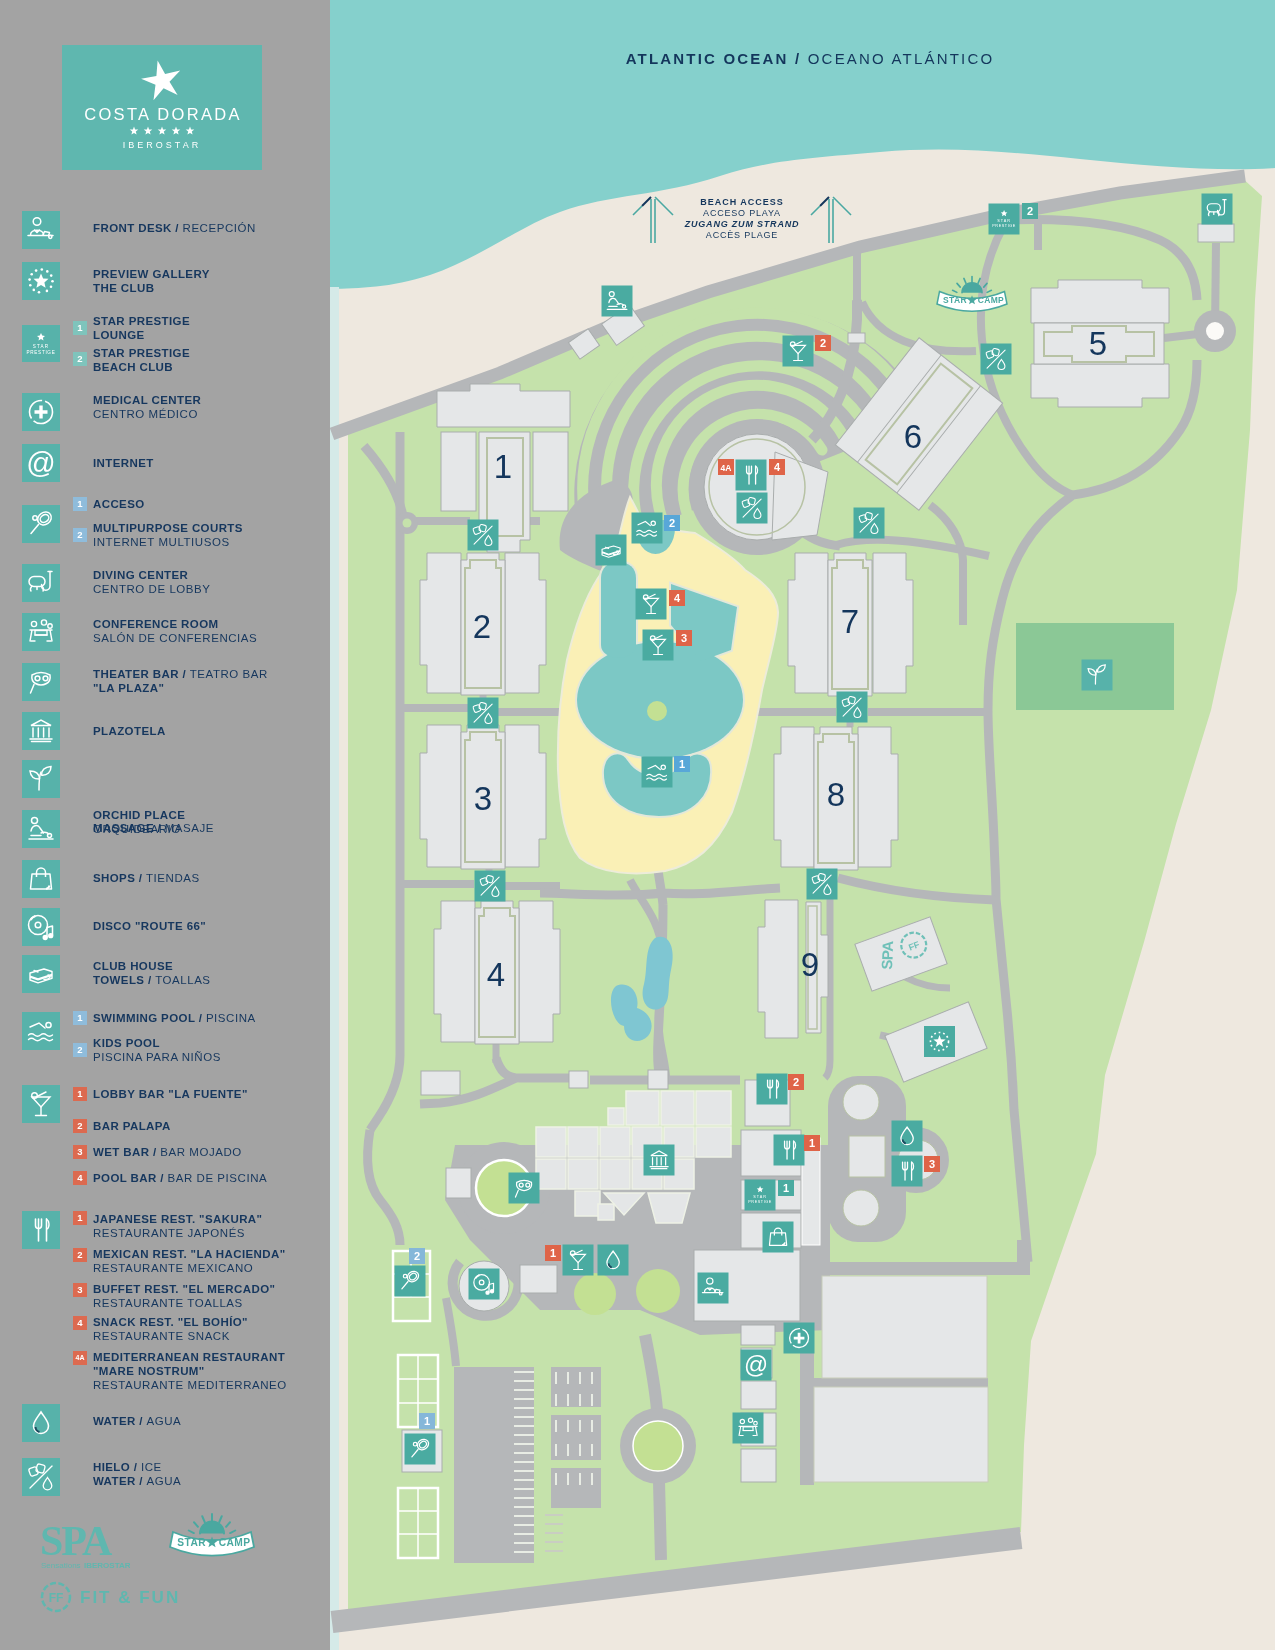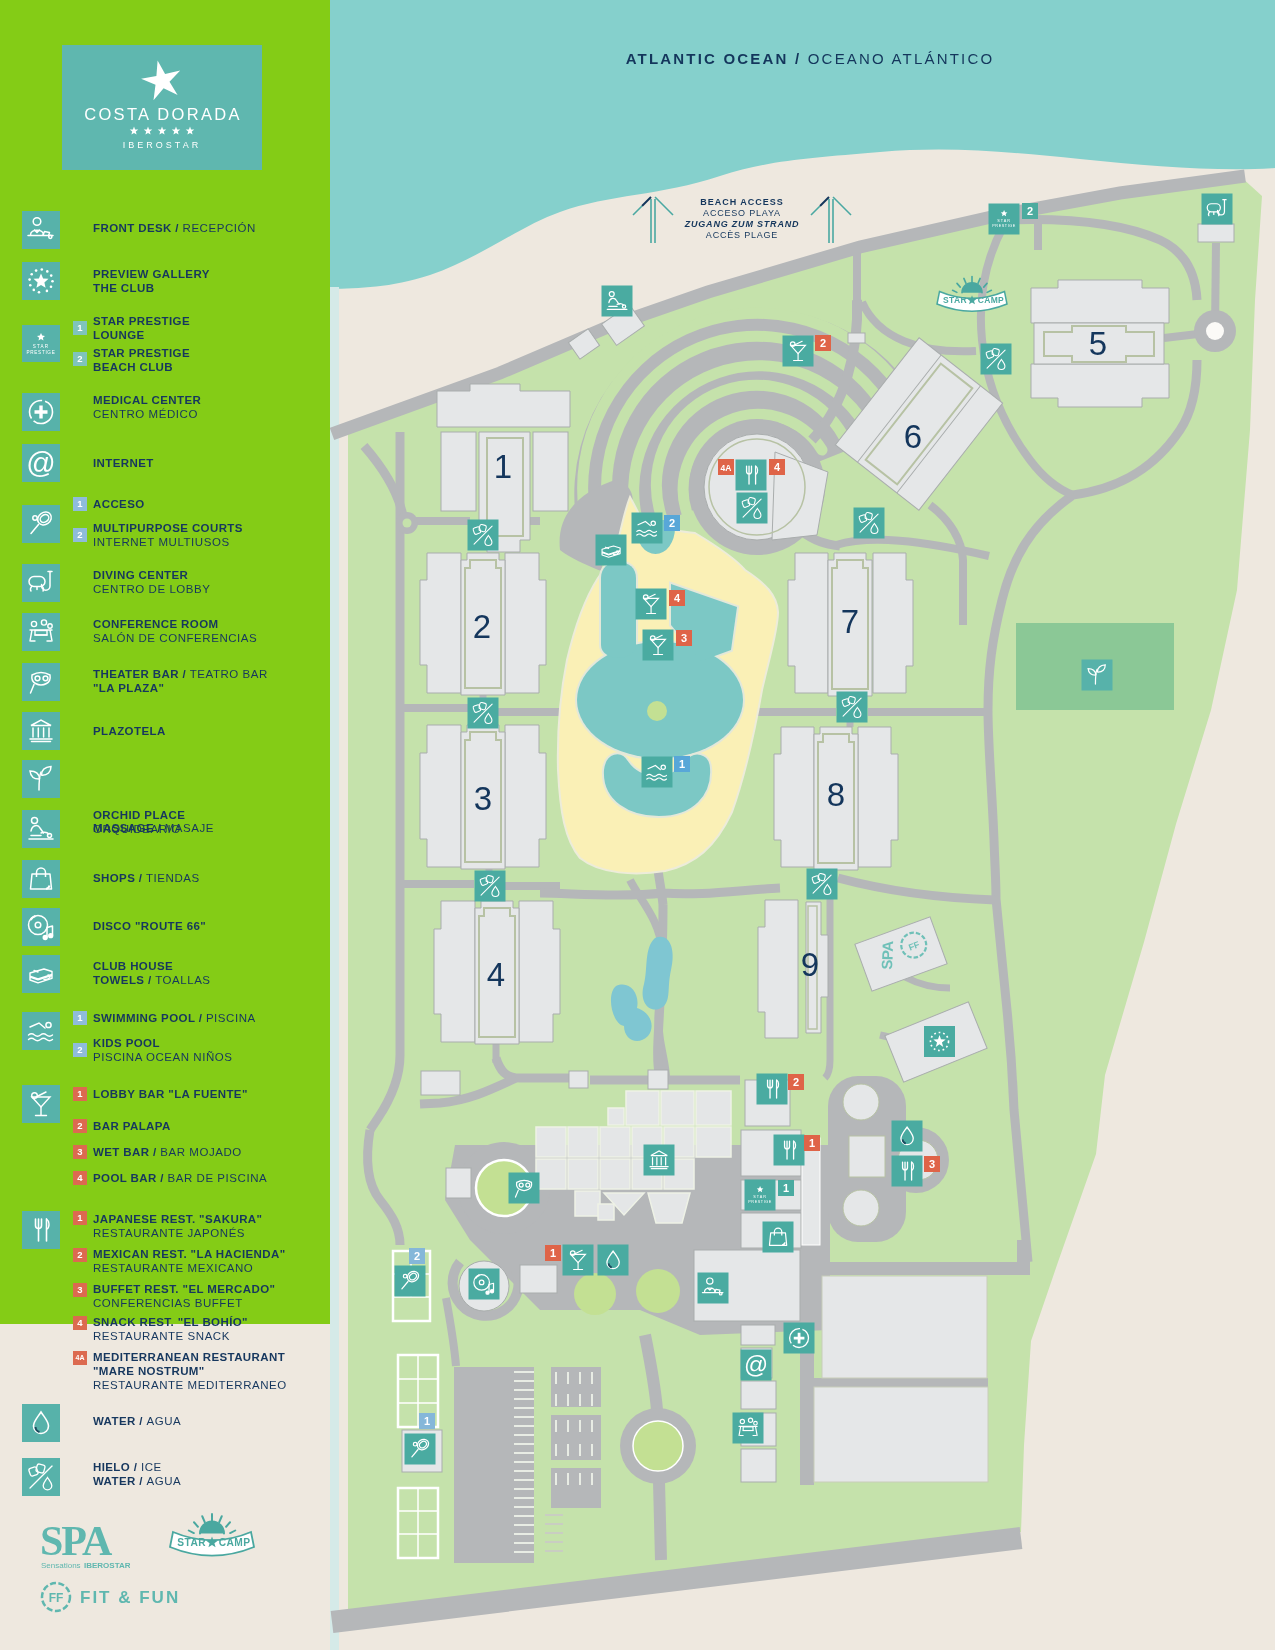--- a/index.html
+++ b/index.html
@@ -1,17 +1,17 @@
 <!DOCTYPE html>
 <html><head>
 <meta charset="utf-8">
 <style>
   html,body{margin:0;padding:0;}
   body{width:1275px;height:1650px;position:relative;font-family:"Liberation Sans",sans-serif;background:#eee8df;overflow:hidden;}
-  .sidebar{position:absolute;left:0;top:0;width:330px;height:1324px;background:#84cc16;}
+  .sidebar{position:absolute;left:0;top:0;width:330px;height:1650px;background:#a3a3a3;}
   .logo{position:absolute;left:62px;top:45px;width:200px;height:125px;background:#5fb7af;}
   .ib{position:absolute;left:22px;width:38px;height:38px;background:#57b2aa;}
   .bdg{position:absolute;left:73px;width:14px;height:14px;color:#fff;font-size:9.5px;font-weight:bold;text-align:center;line-height:14.5px;}
   .bb{background:#8fbcdb;} .br{background:#dc6a50;}
   .lt{position:absolute;left:93px;color:#16375e;font-size:11.5px;font-weight:bold;letter-spacing:.4px;line-height:14px;white-space:nowrap;}
   .lt .n{font-weight:normal;letter-spacing:.55px;}
   .map{position:absolute;left:330px;top:0;}
 </style>
 </head>
 <body>
@@ -112,21 +112,21 @@
         <use href="#i-twl"></use>
       </svg></div>
 <div class="lt" style="top:959px">CLUB HOUSE<br>TOWELS / <span class="n">TOALLAS</span></div>
 
 <div class="ib" style="top:1012px"><svg width="38" height="38">
         <use href="#i-swm"></use>
       </svg></div>
 <div class="bdg bb" style="top:1011px">1</div>
 <div class="lt" style="top:1011px">SWIMMING POOL / <span class="n">PISCINA</span></div>
 <div class="bdg bb" style="top:1043px">2</div>
-<div class="lt" style="top:1036px">KIDS POOL<br><span class="n">PISCINA OCEAN NIÑOS</span></div>
+<div class="lt" style="top:1036px">KIDS POOL<br><span class="n">PISCINA PARA NIÑOS</span></div>
 
 <div class="ib" style="top:1085px"><svg width="38" height="38">
         <use href="#i-ckt"></use>
       </svg></div>
 <div class="bdg br" style="top:1087px">1</div>
 <div class="lt" style="top:1087px">LOBBY BAR "LA FUENTE"</div>
 <div class="bdg br" style="top:1119px">2</div>
 <div class="lt" style="top:1119px">BAR PALAPA</div>
 <div class="bdg br" style="top:1145px">3</div>
 <div class="lt" style="top:1145px">WET BAR / <span class="n">BAR MOJADO</span></div>
@@ -134,21 +134,21 @@
 <div class="lt" style="top:1171px">POOL BAR / <span class="n">BAR DE PISCINA</span></div>
 
 <div class="ib" style="top:1211px"><svg width="38" height="38">
         <use href="#i-fd"></use>
       </svg></div>
 <div class="bdg br" style="top:1211px">1</div>
 <div class="lt" style="top:1212px">JAPANESE REST. "SAKURA"<br><span class="n">RESTAURANTE JAPONÉS</span></div>
 <div class="bdg br" style="top:1248px">2</div>
 <div class="lt" style="top:1247px">MEXICAN REST. "LA HACIENDA"<br><span class="n">RESTAURANTE MEXICANO</span></div>
 <div class="bdg br" style="top:1283px">3</div>
-<div class="lt" style="top:1282px">BUFFET REST. "EL MERCADO"<br><span class="n">CONFERENCIAS BUFFET</span></div>
+<div class="lt" style="top:1282px">BUFFET REST. "EL MERCADO"<br><span class="n">RESTAURANTE TOALLAS</span></div>
 <div class="bdg br" style="top:1316px">4</div>
 <div class="lt" style="top:1315px">SNACK REST. "EL BOHÍO"<br><span class="n">RESTAURANTE SNACK</span></div>
 <div class="bdg br" style="top:1351px;font-size:7px">4A</div>
 <div class="lt" style="top:1350px">MEDITERRANEAN RESTAURANT<br>"MARE NOSTRUM"<br><span class="n">RESTAURANTE MEDITERRANEO</span></div>
 
 <div class="ib" style="top:1404px"><svg width="38" height="38">
         <use href="#i-drp"></use>
       </svg></div>
 <div class="lt" style="top:1414px">WATER / <span class="n">AGUA</span></div>
 

